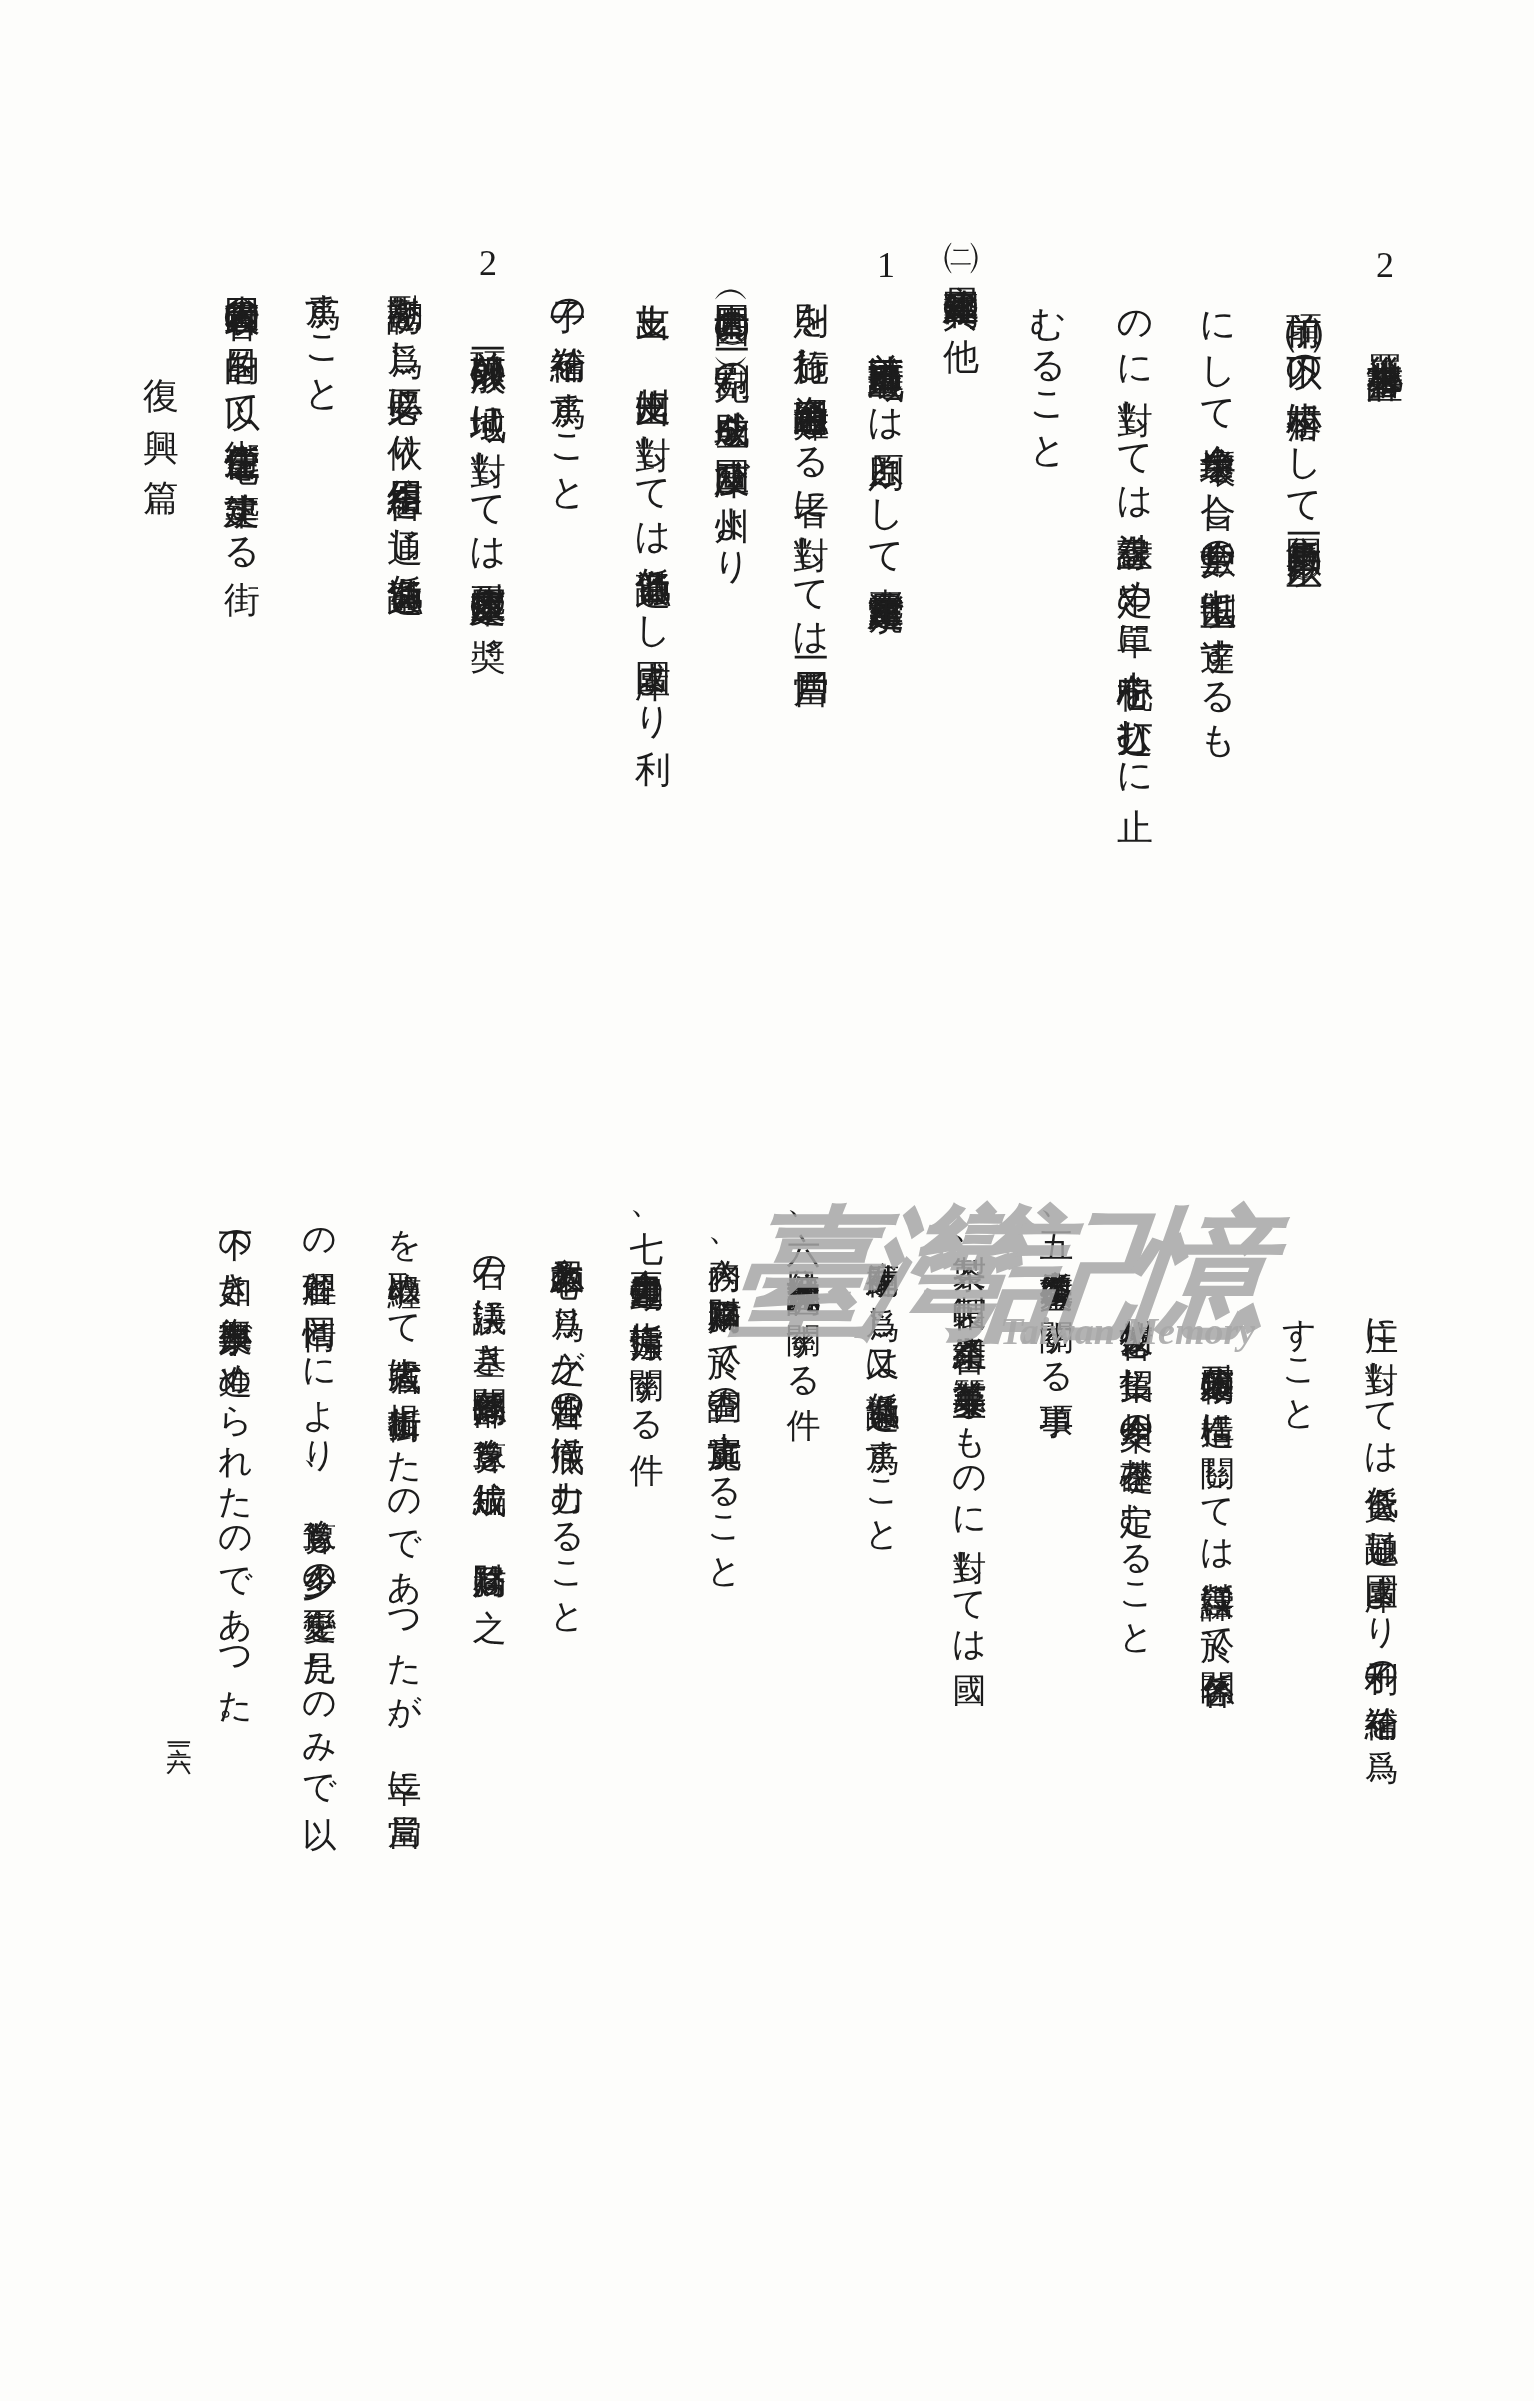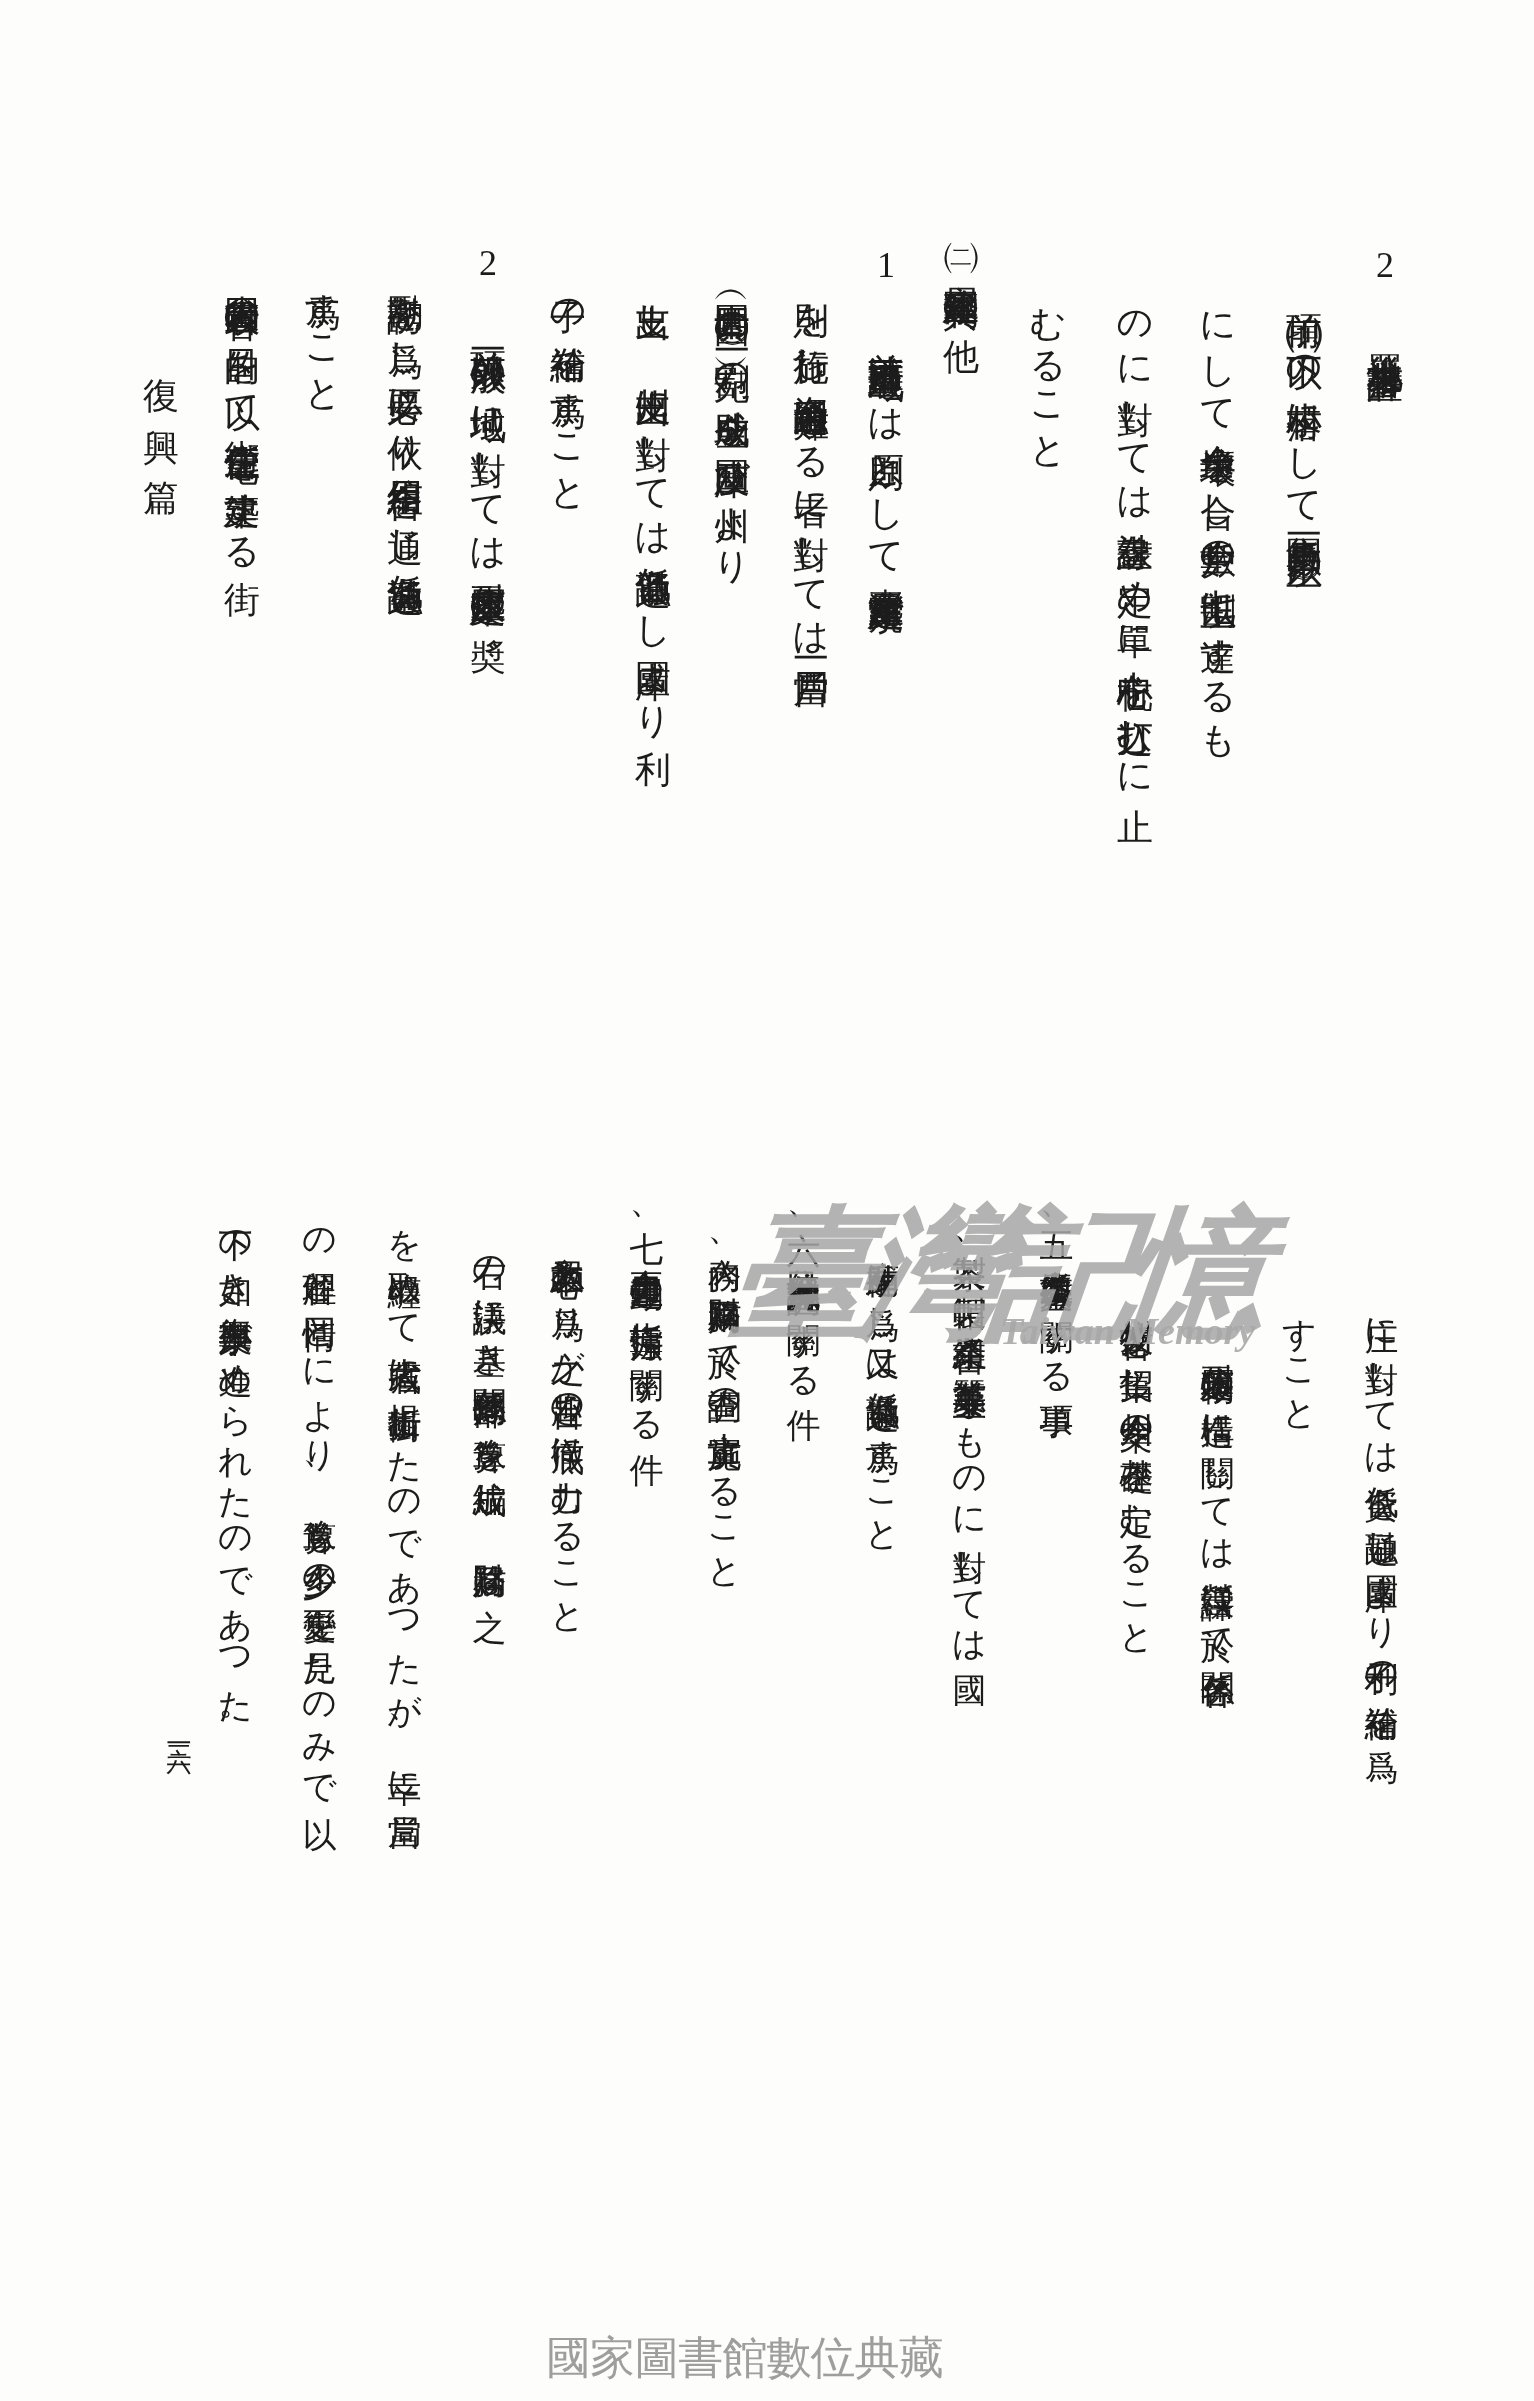--- a/index.html
+++ b/index.html
@@ -88,16 +88,15 @@
   <div class="vcol b2" style="left:468px;top:1231px;">右の議決に基き各關係部局は豫算を編成し、財務局は之</div>
   <div class="vcol b2" style="left:383px;top:1205px;">を取纏めて大藏省に提出折衝したのであつたが、幸に當局</div>
   <div class="vcol b2" style="left:298px;top:1205px;">の理解と同情とにより、豫算も多少の變更を見たのみで以</div>
   <div class="vcol b2" style="left:214px;top:1205px;">下の如き復興事業が進められたのであつた。</div>
 
   <div class="vcol page-number" style="left:164px;top:1726px;">三六一</div>
 
   <div class="wm-callig">臺灣記憶</div>
   <div class="wm-latin">Taiwan Memory</div>
 
-  <div class="caption">國家圖書館數位典藏</div>
 
 </div>
 
 
 </body></html>

